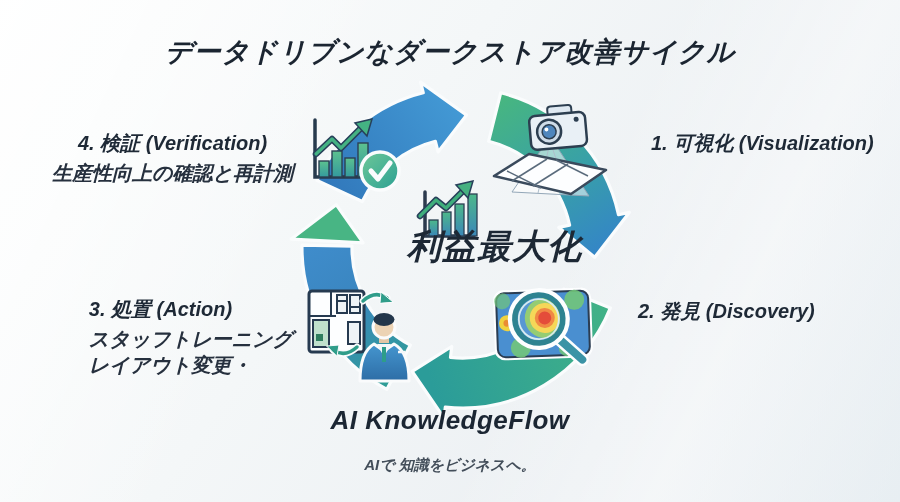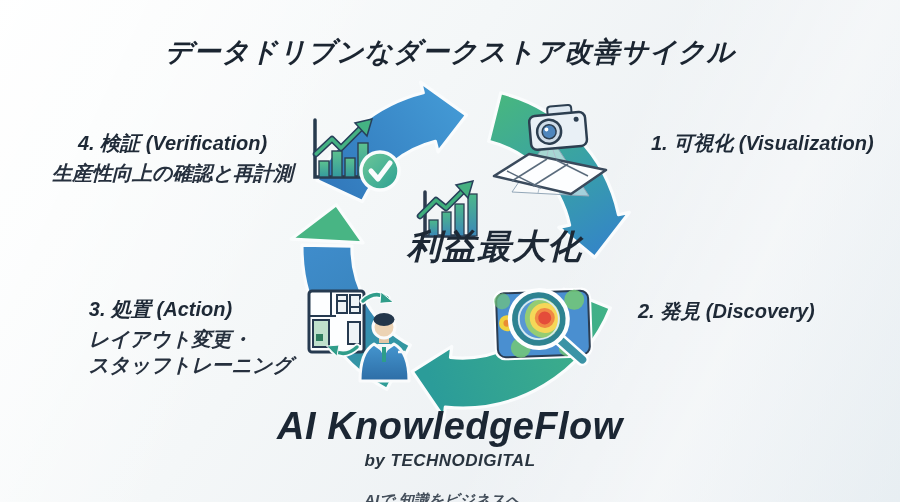--- a/index.html
+++ b/index.html
@@ -24,21 +24,21 @@
   .stage .d{font-size:20px;font-weight:700;color:#26303e;line-height:1.3;margin-top:5px;}
   .stage-1{left:607px;top:131px;margin-left:44px;}
   .stage-2{left:638px;top:299px;}
   .stage-4{right:607px;top:131px;text-align:center;}
   .stage-3{right:607px;top:297px;text-align:left;}
   .center-label{
     position:absolute;left:342px;top:224px;width:240px;text-align:right;
     font-size:34px;font-weight:800;color:#1d2835;letter-spacing:1px;
   }
   .footer{position:absolute;left:0;right:0;top:405px;text-align:center;}
-  .footer .brand{font-size:38px;font-weight:800;color:#1b2633;letter-spacing:.5px;}
+  .footer .brand{font-size:26px;font-weight:800;color:#1b2633;letter-spacing:.5px;}
   .footer .byline{font-size:17px;font-weight:800;color:#29343f;margin-top:3px;letter-spacing:.5px;}
   .footer .tagline{font-size:15px;font-weight:600;color:#434e5a;margin-top:20px;}
 </style>
 </head>
 <body>
 
 <div class="canvas">
 
   <div class="slide-title">データドリブンなダークストア改善サイクル</div>
 
@@ -200,29 +200,28 @@
     <div class="t">1. 可視化 (Visualization)</div>
   </div>
 
   <div class="stage stage-2">
     <div class="t">2. 発見 (Discovery)</div>
   </div>
 
   <div class="stage stage-3">
     <div class="t">3. 処置 (Action)</div>
     <div class="d">
+      <div>スタッフトレーニング</div>
       <div>レイアウト変更・</div>
-      <div>スタッフトレーニング</div>
     </div>
   </div>
 
   <div class="stage stage-4">
     <div class="t">4. 検証 (Verification)</div>
     <div class="d">生産性向上の確認と再計測</div>
   </div>
 
   <div class="footer">
     <div class="brand">AI KnowledgeFlow</div>
-    <div class="byline">by TECHNODIGITAL</div>
     <div class="tagline">AIで 知識をビジネスへ。</div>
   </div>
 
 </div>
 
 </body></html>

